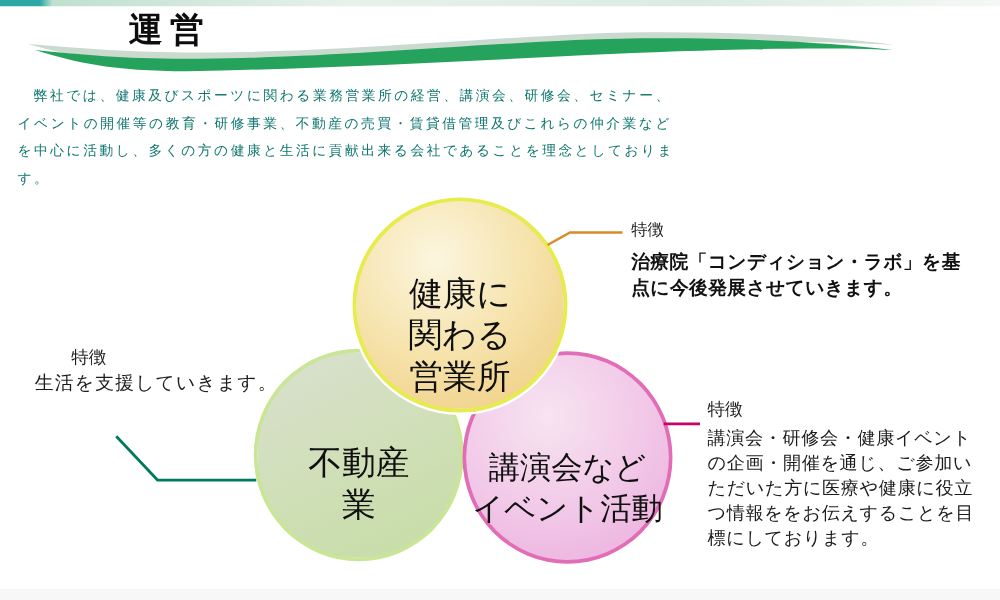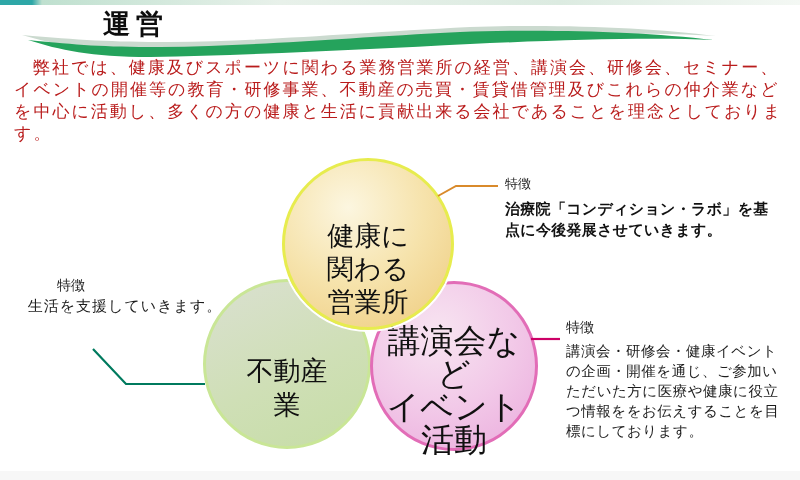--- a/index.html
+++ b/index.html
@@ -11,23 +11,23 @@
     position:absolute; top:0; left:0; width:800px; height:5px;
     background:linear-gradient(90deg,#2ea7a7 0px,#2ea7a7 32px,#bfe0cf 42px,
       #e8f1ea 280px,#dcebe1 560px,#f4f8f4 800px);
   }
   .page-title {
     position:absolute; left:56px; top:6px; font-size:27px; font-weight:bold;
     letter-spacing:6px; color:#0d0d0d;margin-left:47px;
   }
   .decor-svg { position:absolute; left:0; top:0; pointer-events:none; }
   .intro {
-    position:absolute; left:14px; top:56px; width:782px;
-    font-size:17px; line-height:22px; letter-spacing:2px;
-    color:#b91c1c; white-space:pre-line;
+    position:absolute; left:14px; top:66px; width:782px;
+    font-size:11px; line-height:22px; letter-spacing:2px;
+    color:#0f766e; white-space:pre-line;
   }
   .circle {
     position:absolute; border-radius:50%;
     display:flex; align-items:center; justify-content:center; text-align:center;
   }
   .circle .circle-label { font-weight:normal; color:#101010; white-space:pre-line;margin-top:48px; }
   .circle-health {
     left:282px; top:158px; width:166px; height:166px;
     border:3px solid #e7ec4e;
     background:radial-gradient(circle at 38% 28%, #fcf6e0 0%, #f6e3ac 48%, #eeca7c 100%);
@@ -42,21 +42,21 @@
     z-index:1;
     text-align:center;
   }
   .circle-realestate .circle-label { font-size:27px; line-height:34px; }
   .circle-events {
     left:370px; top:281px; width:162px; height:164px;
     border:3px solid #e26db7;
     background:radial-gradient(circle at 40% 30%, #f7e4f1 0%, #f2c9e8 50%, #eaaadc 100%);
     z-index:2;
   }
-  .circle-events .circle-label { font-size:33px; line-height:33px; }
+  .circle-events .circle-label { font-size:25px; line-height:33px; }
   .callout-svg { position:absolute; left:0; top:0; z-index:4; pointer-events:none; }
   .ann { position:absolute; z-index:5; color:#1c1c1c; }
   .ann .ann-heading { font-size:13px; }
   .ann .ann-body { white-space:pre-line; }
   .ann-health { left:505px; top:175px; width:300px; }
   .ann-health .ann-body {
     font-weight:bold; font-size:15px; line-height:21px; margin-top:6px;
     letter-spacing:0.3px; color:#111111;
   }
   .ann-realestate { left:10px; top:277px; width:230px; }

